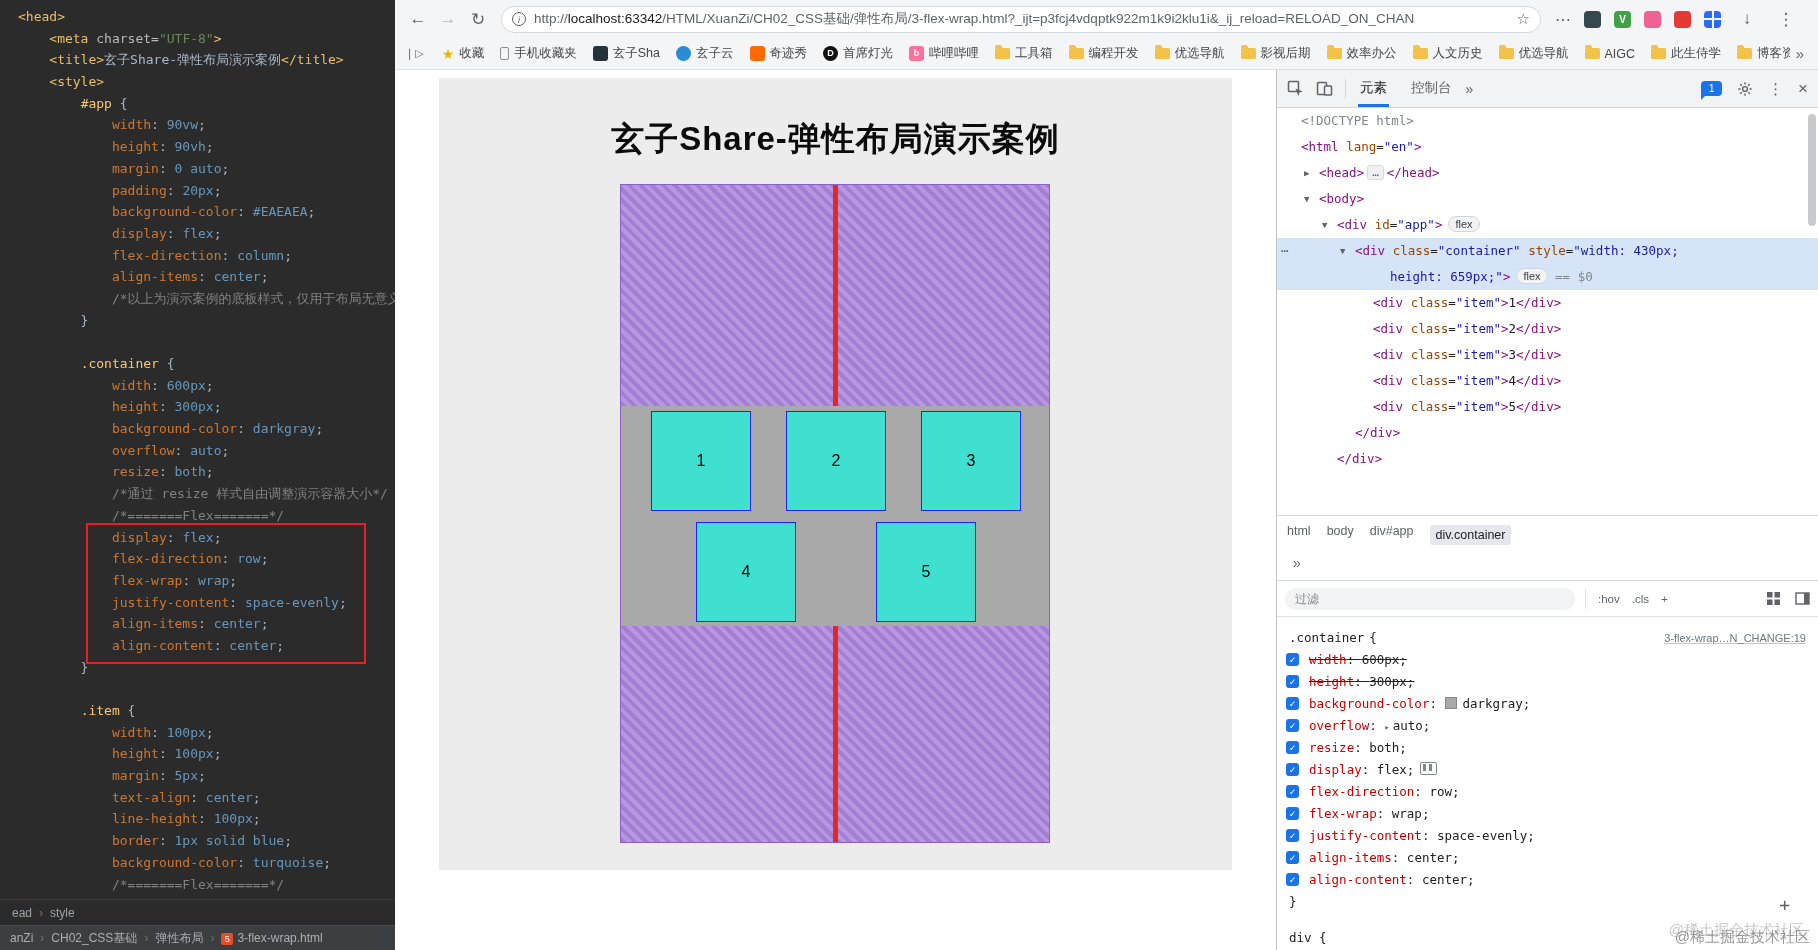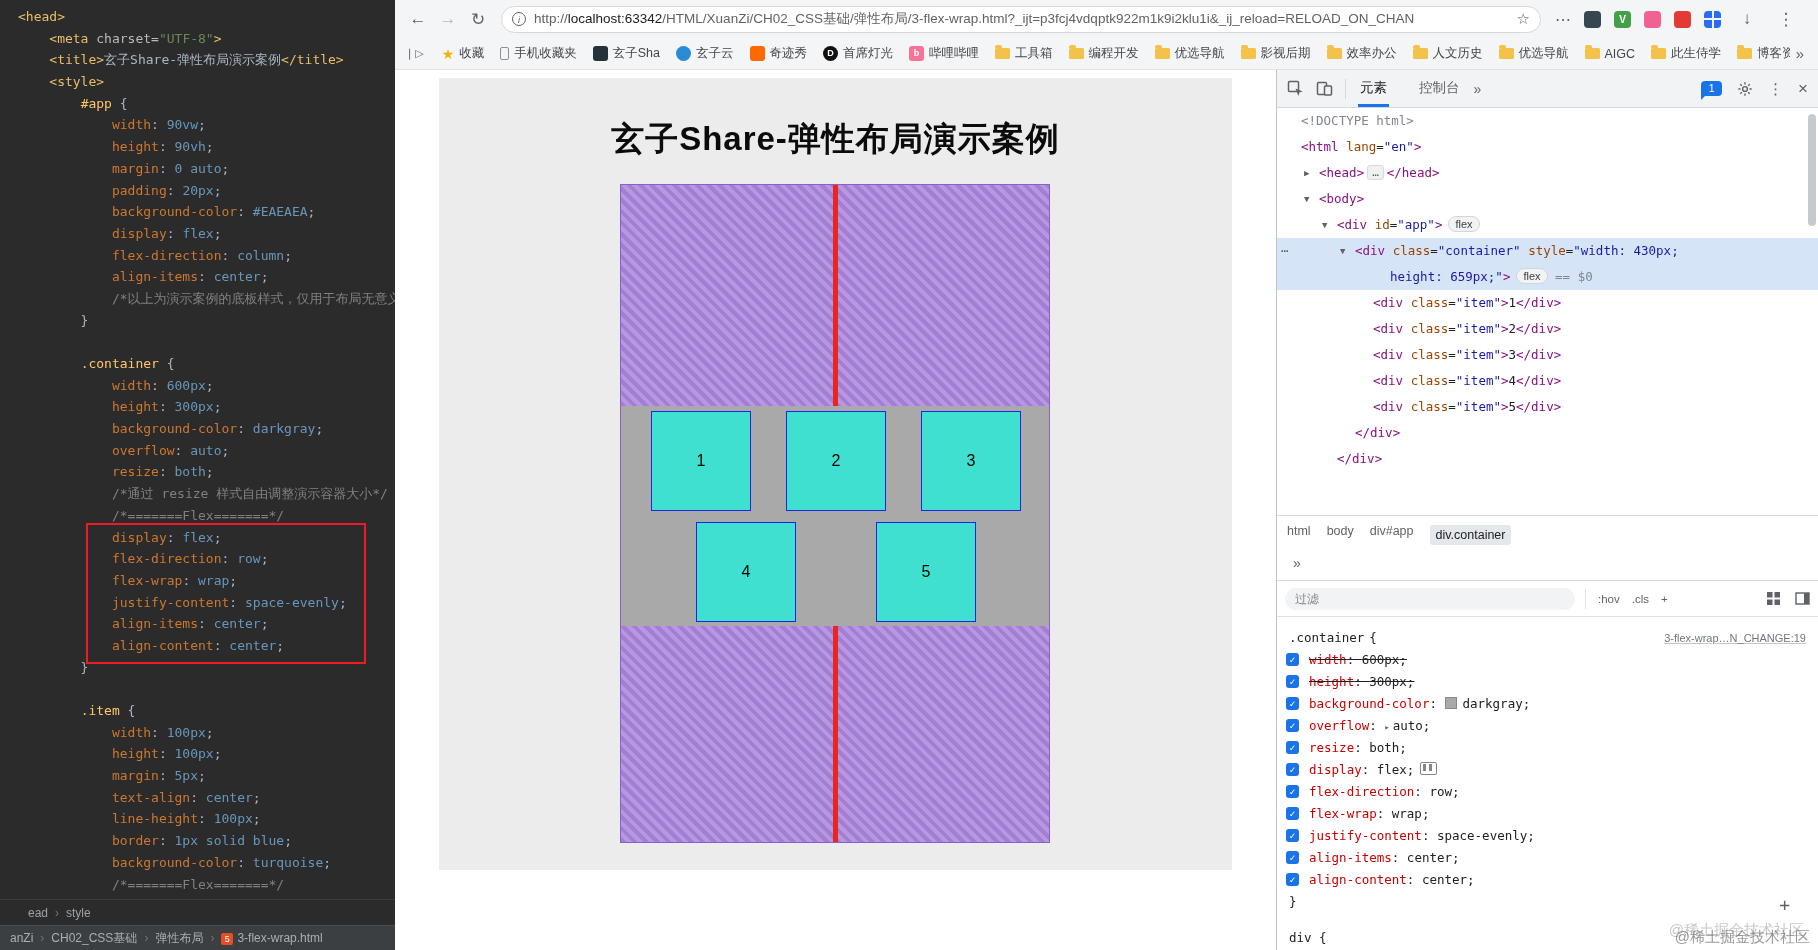--- a/index.html
+++ b/index.html
@@ -8,21 +8,21 @@
 
   
   .ide{position:absolute;left:0;top:0;width:395px;height:950px;background:#2b2b2b;overflow:hidden;}
   .code{position:absolute;left:18px;top:6px;right:0;font:13px/21.7px "DejaVu Sans Mono",monospace;
         white-space:pre;color:#a9b7c6;}
   .cl{height:21.7px;white-space:pre;}
   .tk-pln{color:#a9b7c6}.tk-tag{color:#e8bf6a}.tk-atn{color:#bababa}.tk-str{color:#6a8759}
   .tk-sel{color:#ffc66d}.tk-prp{color:#cc7832}.tk-val{color:#6897bb}.tk-com{color:#808080}
   .annotation-box{position:absolute;left:86px;top:523px;width:276px;height:137px;border:2px solid #ed1c24;}
   .ide-crumbs{position:absolute;left:0;top:899px;width:100%;height:28px;line-height:26px;
-              background:#2b2b2b;border-top:1px solid #3a3c3d;color:#9da2a6;font-size:12px;padding-left:28px;box-sizing:border-box;}
+              background:#2b2b2b;border-top:1px solid #3a3c3d;color:#9da2a6;font-size:12px;padding-left:12px;box-sizing:border-box;}
   .ide-crumbs .sep,.ide-status .sep{color:#6f7477;margin:0 7px;}
   .ide-status{position:absolute;left:0;top:925px;width:100%;height:25px;line-height:25px;
               background:#3c3f41;border-top:1px solid #4a4d4f;color:#a9aeb3;font-size:12px;padding-left:10px;box-sizing:border-box;white-space:nowrap;}
   .htmlic{display:inline-block;width:12px;height:12px;background:#e44d26;border-radius:2px;color:#fff;
           font-size:9px;line-height:12px;text-align:center;margin:0 4px -2px 0;}
 
   
   .toolbar{position:absolute;left:395px;top:0;width:1423px;height:38px;background:#f3f5f7;
            display:flex;align-items:center;padding:0 10px;box-sizing:border-box;gap:4px;}
   .navbtn{color:#5f6368;font-size:17px;width:26px;text-align:center;flex:0 0 auto;}
@@ -75,21 +75,21 @@
   .item-box{position:absolute;width:100px;height:100px;background:#40e0d0;border:1px solid #2222ee;
             box-sizing:border-box;color:#000;font-size:16px;line-height:98px;text-align:center;}
 
   
   .devtools{position:absolute;left:1276px;top:70px;width:542px;height:880px;background:#fff;
             border-left:1px solid #bfc4c9;box-sizing:border-box;overflow:hidden;}
   .dt-toolbar{position:absolute;left:0;top:0;width:100%;height:38px;background:#f1f3f4;
               border-bottom:1px solid #d6d9dc;display:flex;align-items:center;padding:0 10px;box-sizing:border-box;gap:12px;}
   .dt-ic{display:inline-flex;align-items:center;color:#5f6368;}
   .dt-sep{width:1px;height:20px;background:#d6d9dc;}
-  .dt-paneltabs{display:flex;align-items:center;gap:28px;height:100%;}
+  .dt-paneltabs{display:flex;align-items:center;gap:20px;height:100%;}
   .ptab{color:#5f6368;font-size:13.5px;height:100%;line-height:36px;border-bottom:3px solid transparent;box-sizing:border-box;padding:0 2px;}
   .ptab.selected{color:#202124;border-bottom-color:#1a73e8;}
   .dt-more{color:#5f6368;font-size:14px;}
   .dt-right{margin-left:auto;display:flex;align-items:center;gap:15px;}
   .issues{position:relative;background:#1a73e8;color:#fff;border-radius:4px 4px 4px 0;min-width:17px;height:15px;
           font-size:10.5px;line-height:15px;text-align:center;padding:0 2px;}
   .issues::after{content:"";position:absolute;left:0;bottom:-4px;border:2.5px solid transparent;border-left-color:#1a73e8;border-top-color:#1a73e8;}
   .kebab{font-size:15px;}
   .closex{font-size:17px;}
 

